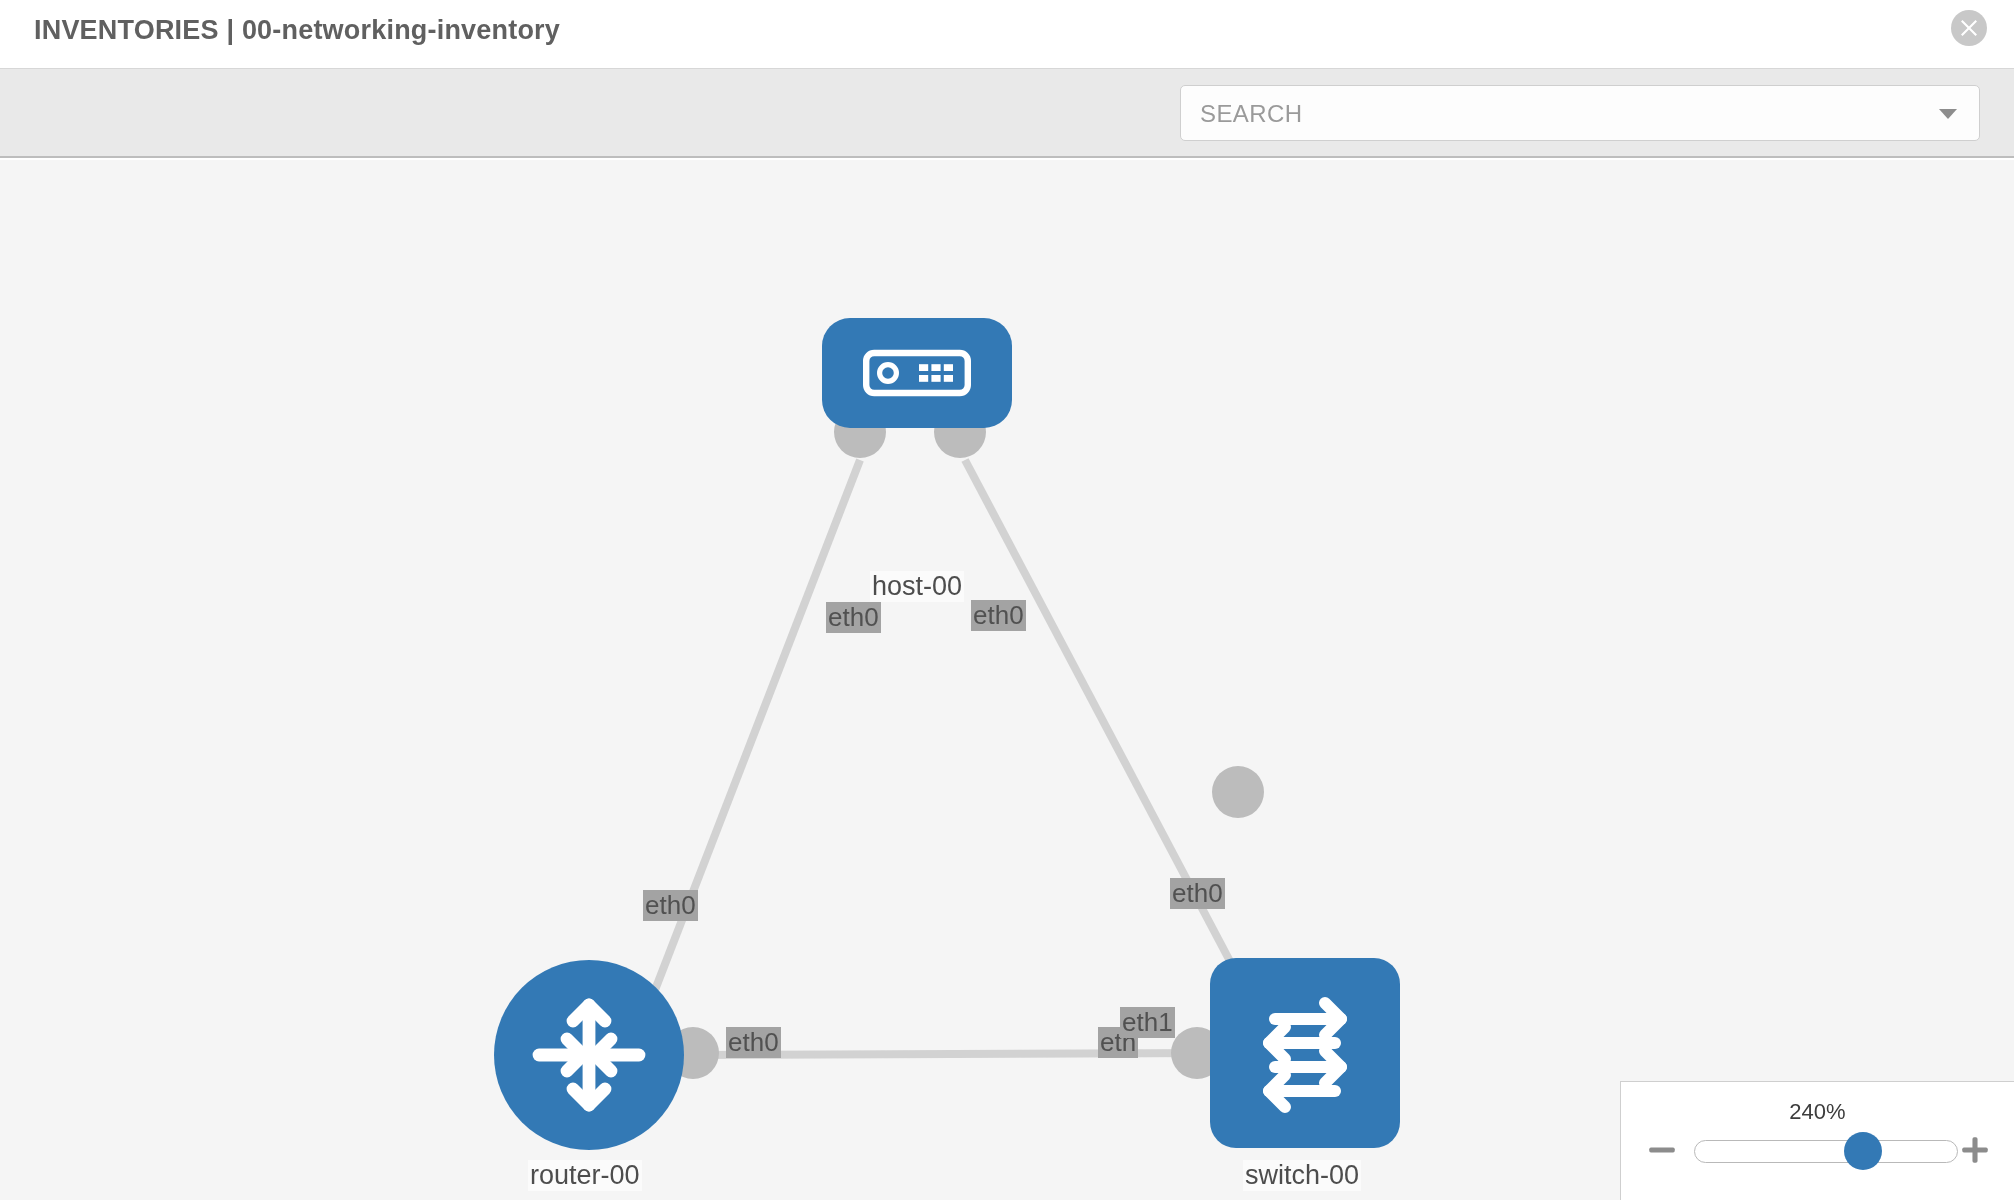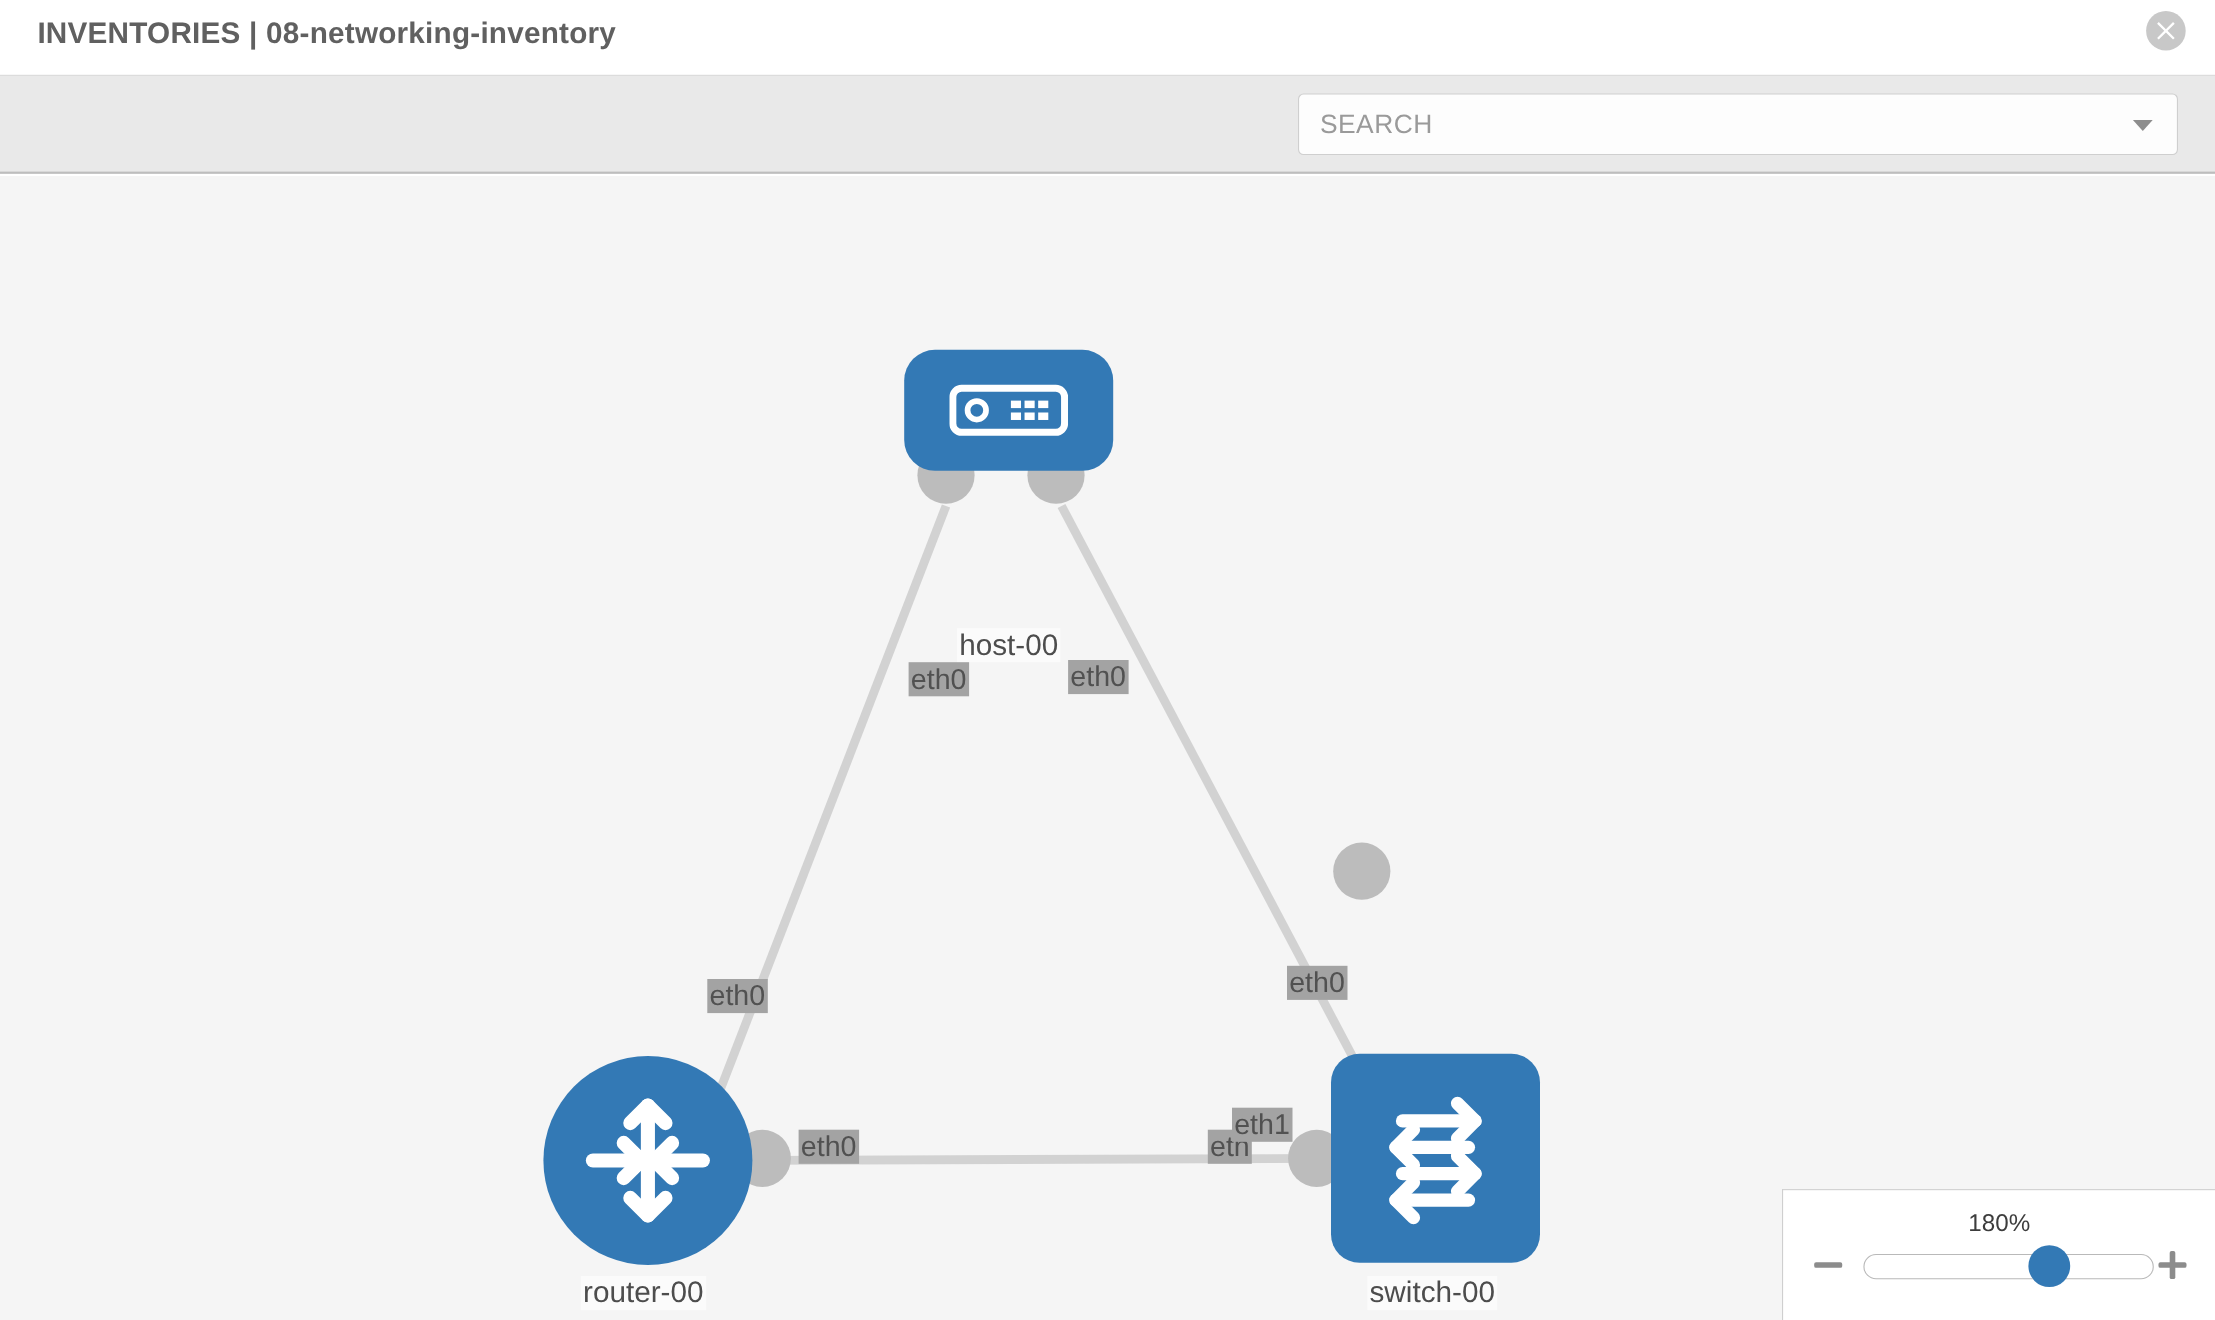--- a/index.html
+++ b/index.html
@@ -185,21 +185,21 @@
     width: 38px; height: 38px;
     border-radius: 50%;
     background: #3379b5;
     cursor: grab;
   }
 </style>
 </head>
 <body>
 
 <div class="header">
-  <div class="page-title">INVENTORIES | 08-networking-inventory</div>
+  <div class="page-title">INVENTORIES | 00-networking-inventory</div>
   <div class="close-btn">
     <svg width="36" height="36" viewBox="0 0 36 36">
       <path d="M11.5 10 L18 16.5 L24.5 10 L26 11.5 L19.5 18 L26 24.5 L24.5 26 L18 19.5 L11.5 26 L10 24.5 L16.5 18 L10 11.5 Z" fill="#ffffff"></path>
     </svg>
   </div>
 </div>
 
 <div class="toolbar">
 
 
@@ -298,21 +298,21 @@
   <div class="edge-label" style="left:971px;  top:440px;">eth0</div>
   <div class="edge-label" style="left:643px;  top:730px;">eth0</div>
   <div class="edge-label" style="left:1170px; top:718px;">eth0</div>
   <div class="edge-label" style="left:726px;  top:867px;">eth0</div>
   <div class="edge-label" style="left:1098px; top:867px;">eth</div>
   <div class="edge-label" style="left:1120px; top:847px;">eth1</div>
 
 </div>
 
 <div class="zoom-panel">
-  <div class="zoom-pct">180%</div>
+  <div class="zoom-pct">240%</div>
 
   <div class="zoom-minus">
     <svg width="34" height="34" viewBox="0 0 24 24">
       <rect x="3" y="10.2" width="18" height="3.6" rx="1.2" fill="#8c8c8c"></rect>
     </svg>
   </div>
 
   <div class="zoom-track"></div>
   <div class="zoom-thumb"></div>
 

